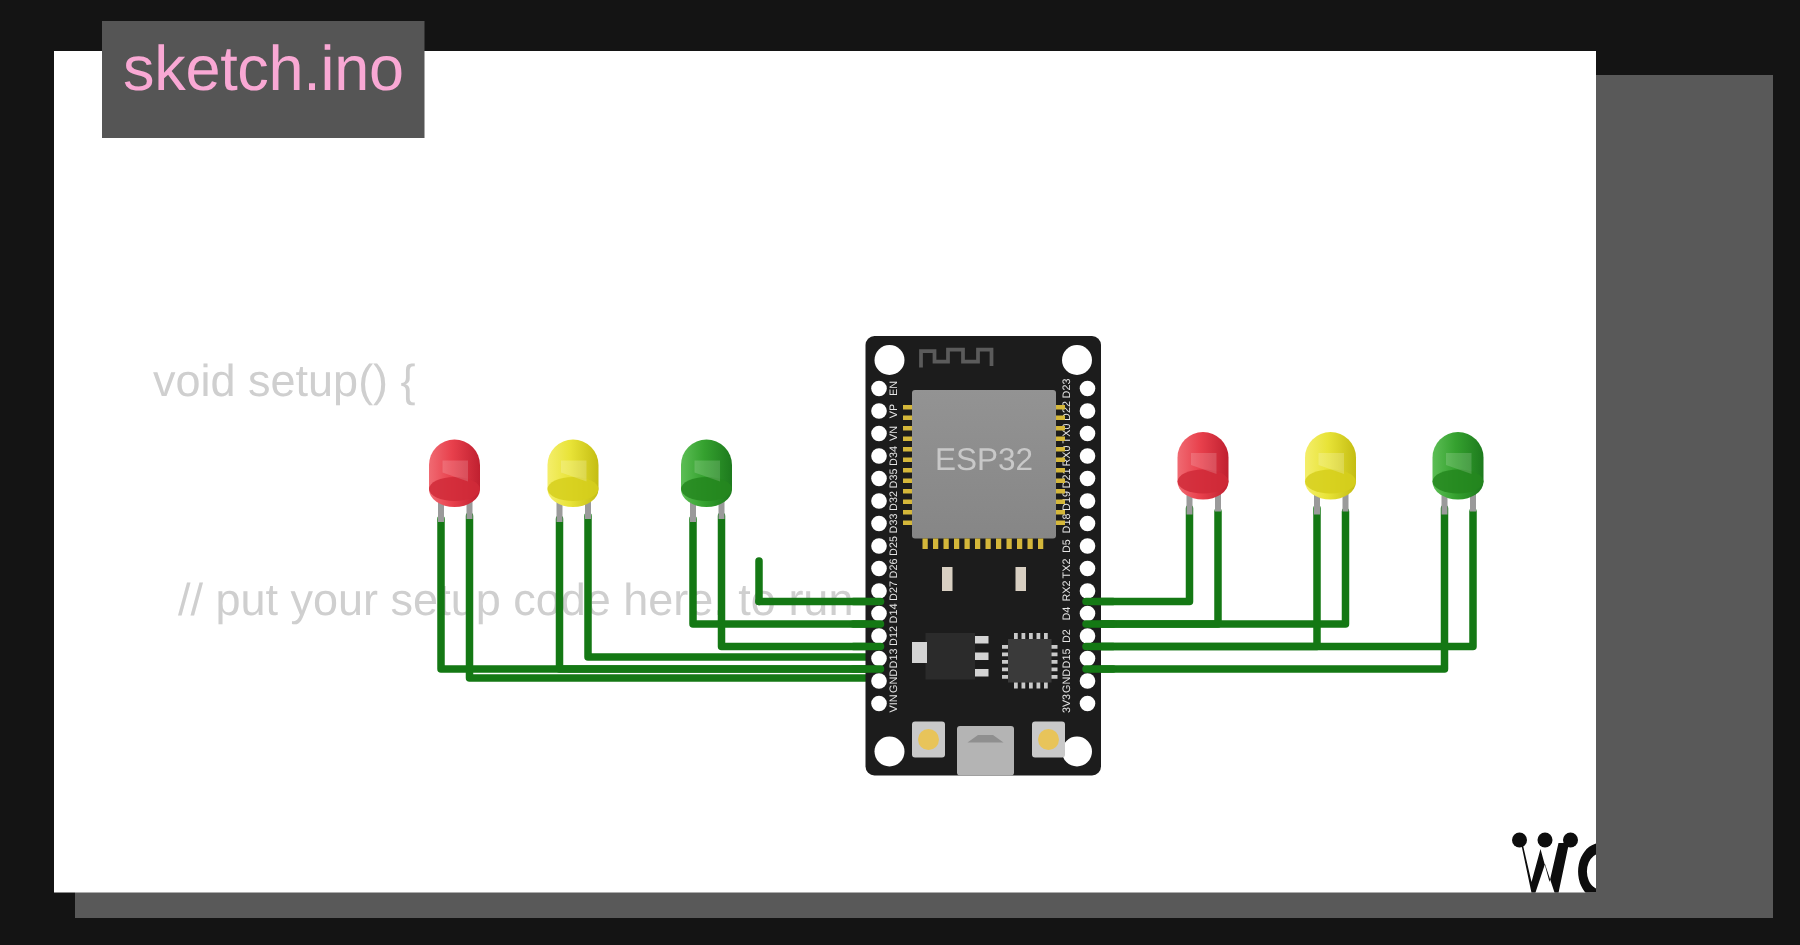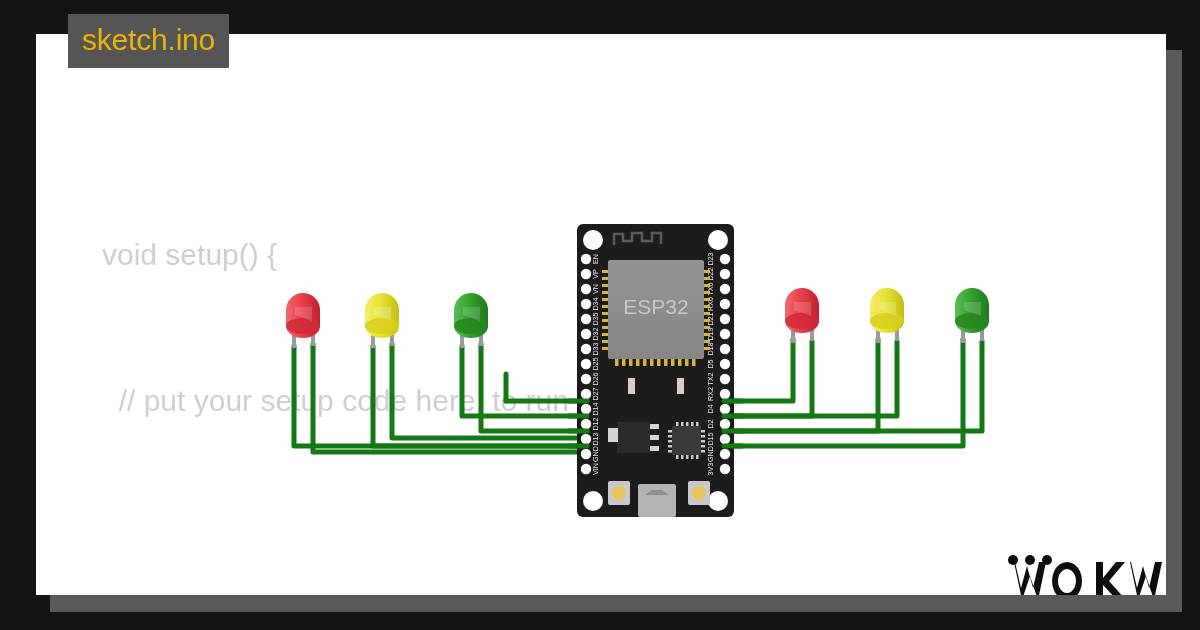--- a/index.html
+++ b/index.html
@@ -13,33 +13,33 @@
 
   
   .panel-shadow {
     position: absolute; left: 50px; top: 50px;
     width: 1132px; height: 562px;
     background: #595959;
   }
   
   .panel {
     position: absolute; left: 36px; top: 34px;
-    width: 1130px; height: 561px;
+    width: 1028px; height: 561px;
     background: #ffffff;
     overflow: hidden;
   }
 
   
   .file-tab {
     position: absolute; left: 68px; top: 14px;
     background: #555555;
-    color: #eab308;
-    font-size: 30px;
+    color: #f9a8d4;
+    font-size: 42px;
     line-height: 1;
-    padding: 11px 14px 13px 14px;
+    padding: 11px 14px 25px 14px;
     letter-spacing: -0.2px;
     z-index: 40;
     white-space: nowrap;
   }
 
   
   .code {
     position: absolute; left: 66px; top: 100px;
     z-index: 5;
     color: #cfcfcf;

